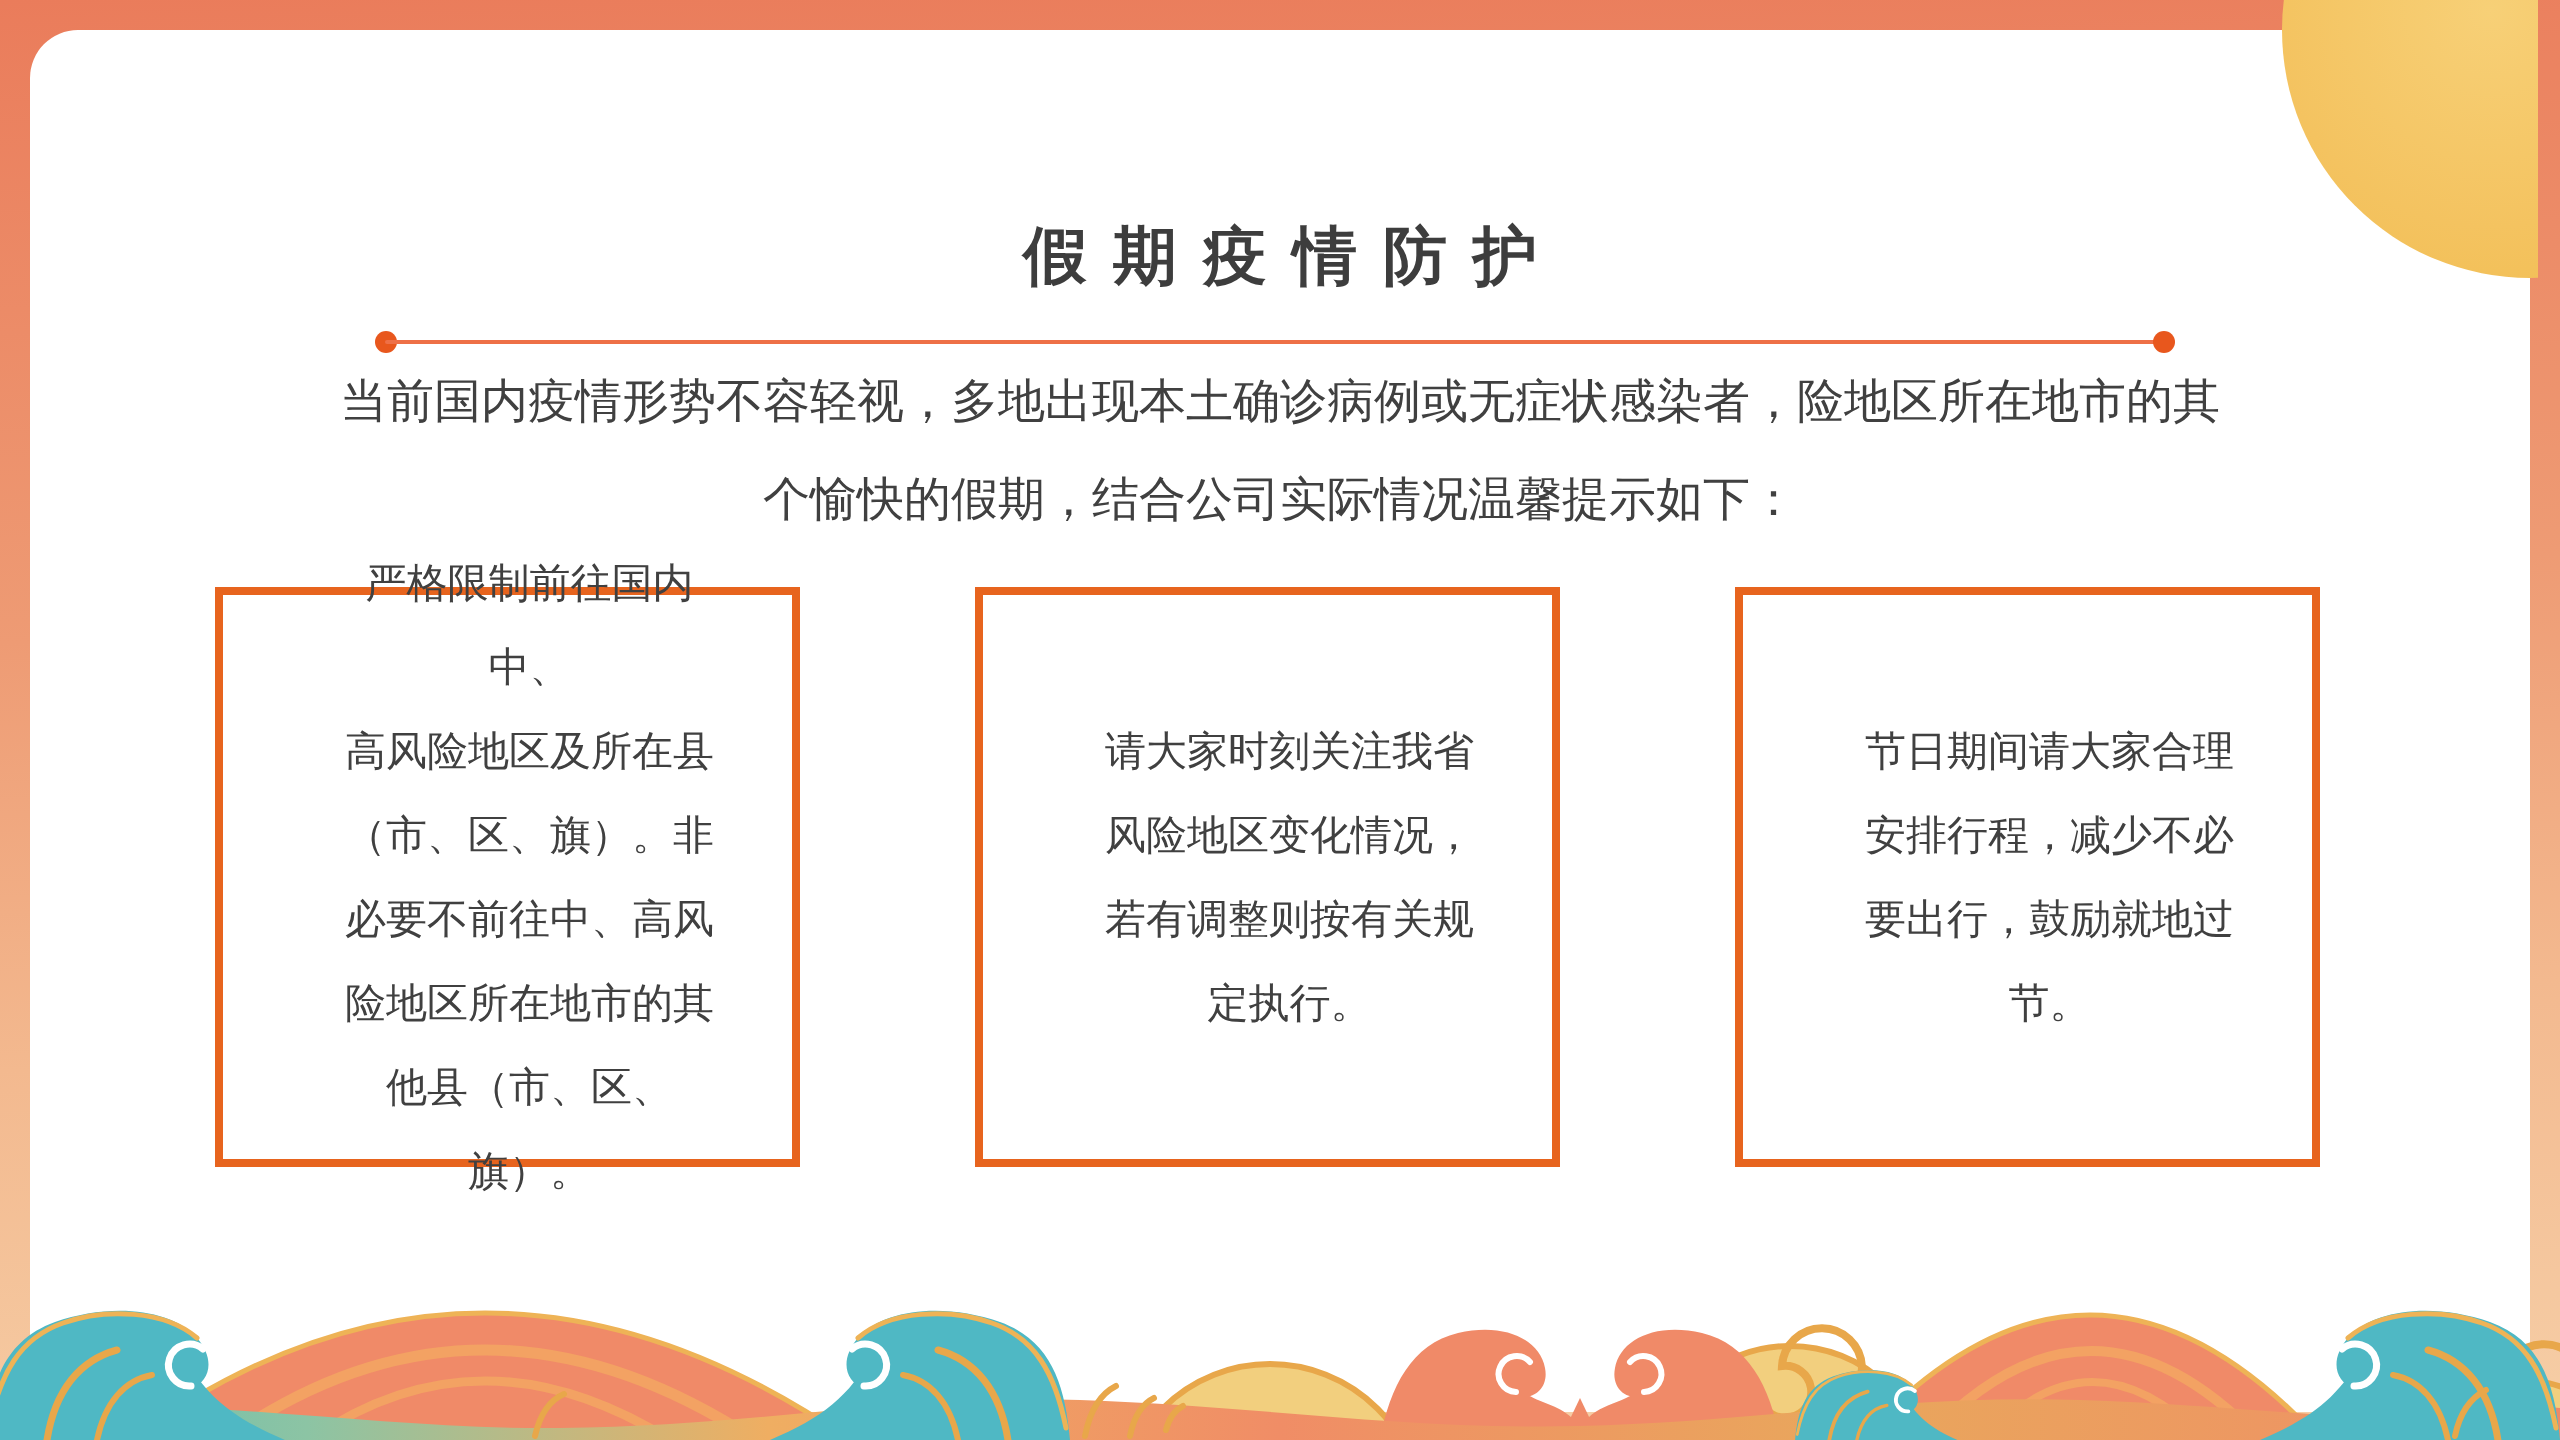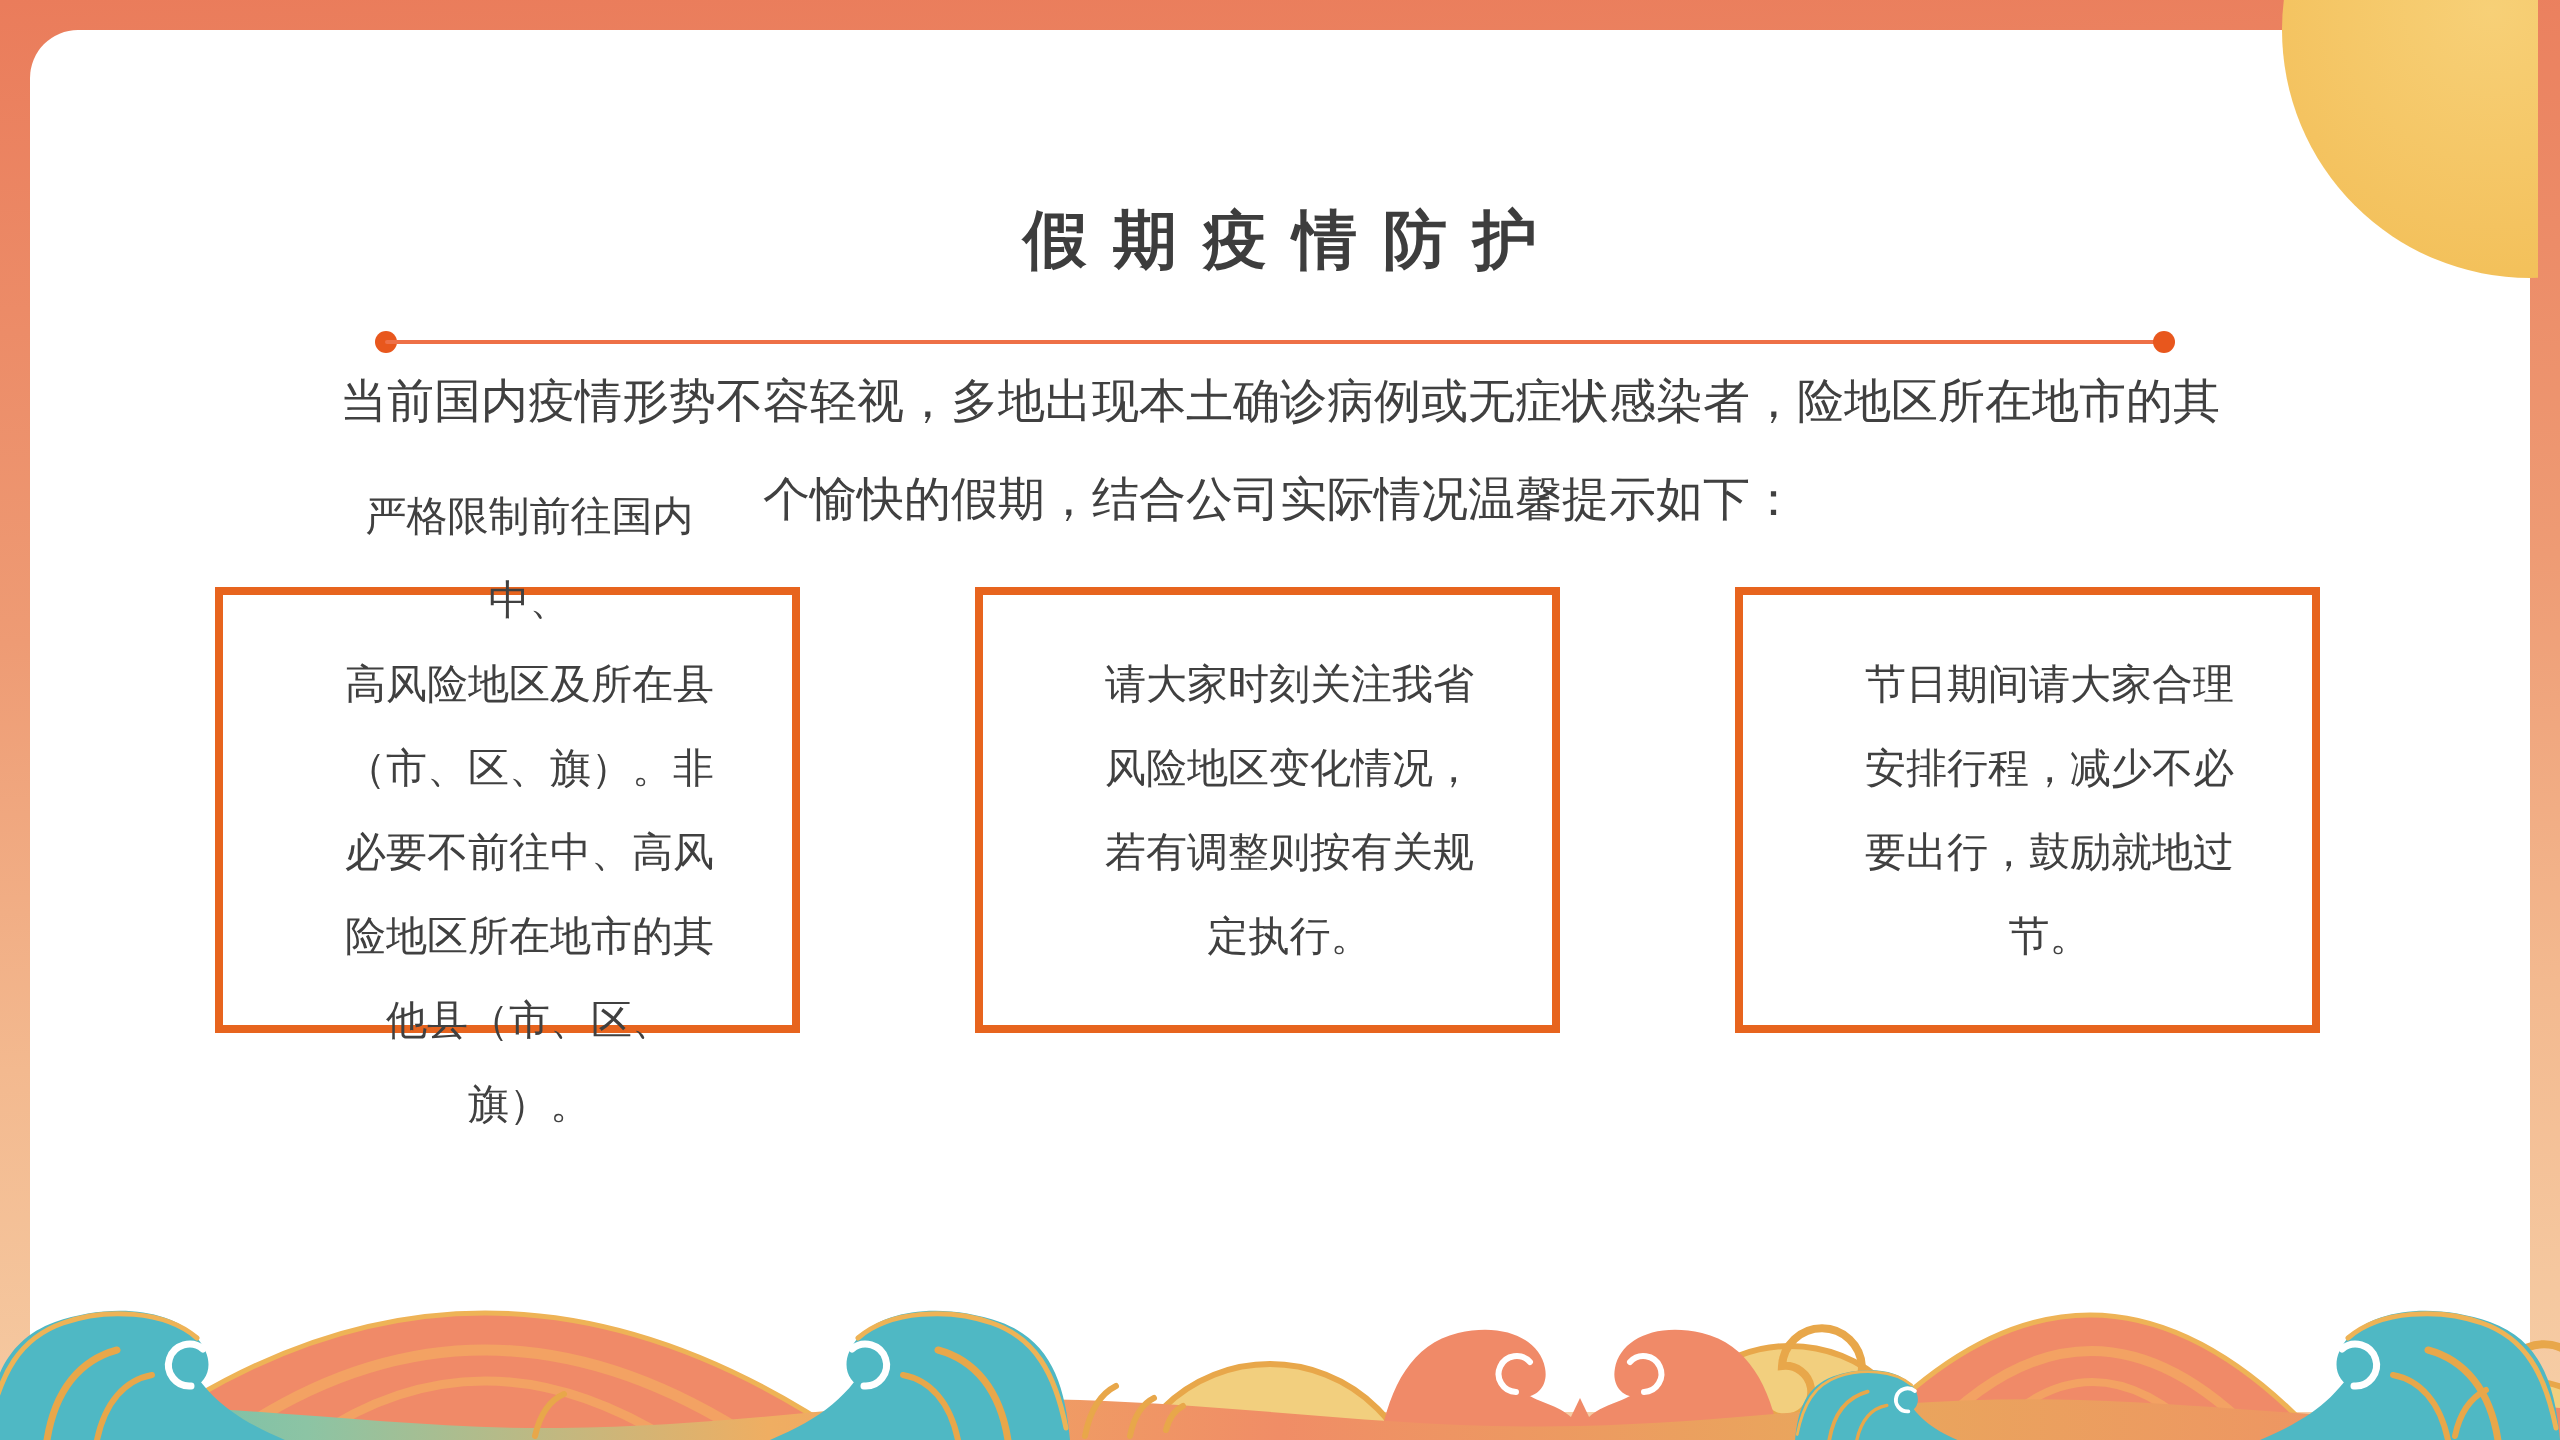--- a/index.html
+++ b/index.html
@@ -25,21 +25,21 @@
     border-radius:50%;
     background:radial-gradient(circle at 42% 46%, #f7d077 0%, #f4c360 55%, var(--moon,#f2bf56) 78%, #eeb24c 100%);
   }
   .content{position:absolute;inset:0;z-index:2;}
   .title{
     position:absolute;left:0;right:0;top:196px;
     text-align:center;
     font-size:64px;line-height:88px;font-weight:800;
     color:var(--title-text,#3d3d3d);
     letter-spacing:26px;padding-left:26px;
-    margin:0;
+    margin:16px;
   }
   .divider{
     position:absolute;left:375px;right:385px;top:331px;height:22px;
   }
   .divider .line{
     position:absolute;left:10px;right:10px;top:9px;height:4px;
     background:var(--divider-line,#ee7047);border-radius:2px;
   }
   .divider .dot{
     position:absolute;top:0;width:22px;height:22px;border-radius:50%;
@@ -54,21 +54,21 @@
     font-size:47px;line-height:98px;
     color:var(--body-text,#404040);
     white-space:pre-line;
   }
   .tips{
     position:absolute;left:215px;top:587px;
     display:flex;gap:175px;
   }
   .tip-box{
     box-sizing:border-box;
-    width:585px;height:446px;
+    width:585px;height:580px;
     border:8px solid var(--tip-border,#e7641e);
     background:#fff;
     display:flex;align-items:center;justify-content:center;padding-left:44px;
   }
   .tip-text{
     margin:0;padding:0 60px;
     text-align:center;
     font-size:41px;line-height:84px;
     color:var(--body-text,#404040);
     white-space:pre-line;

